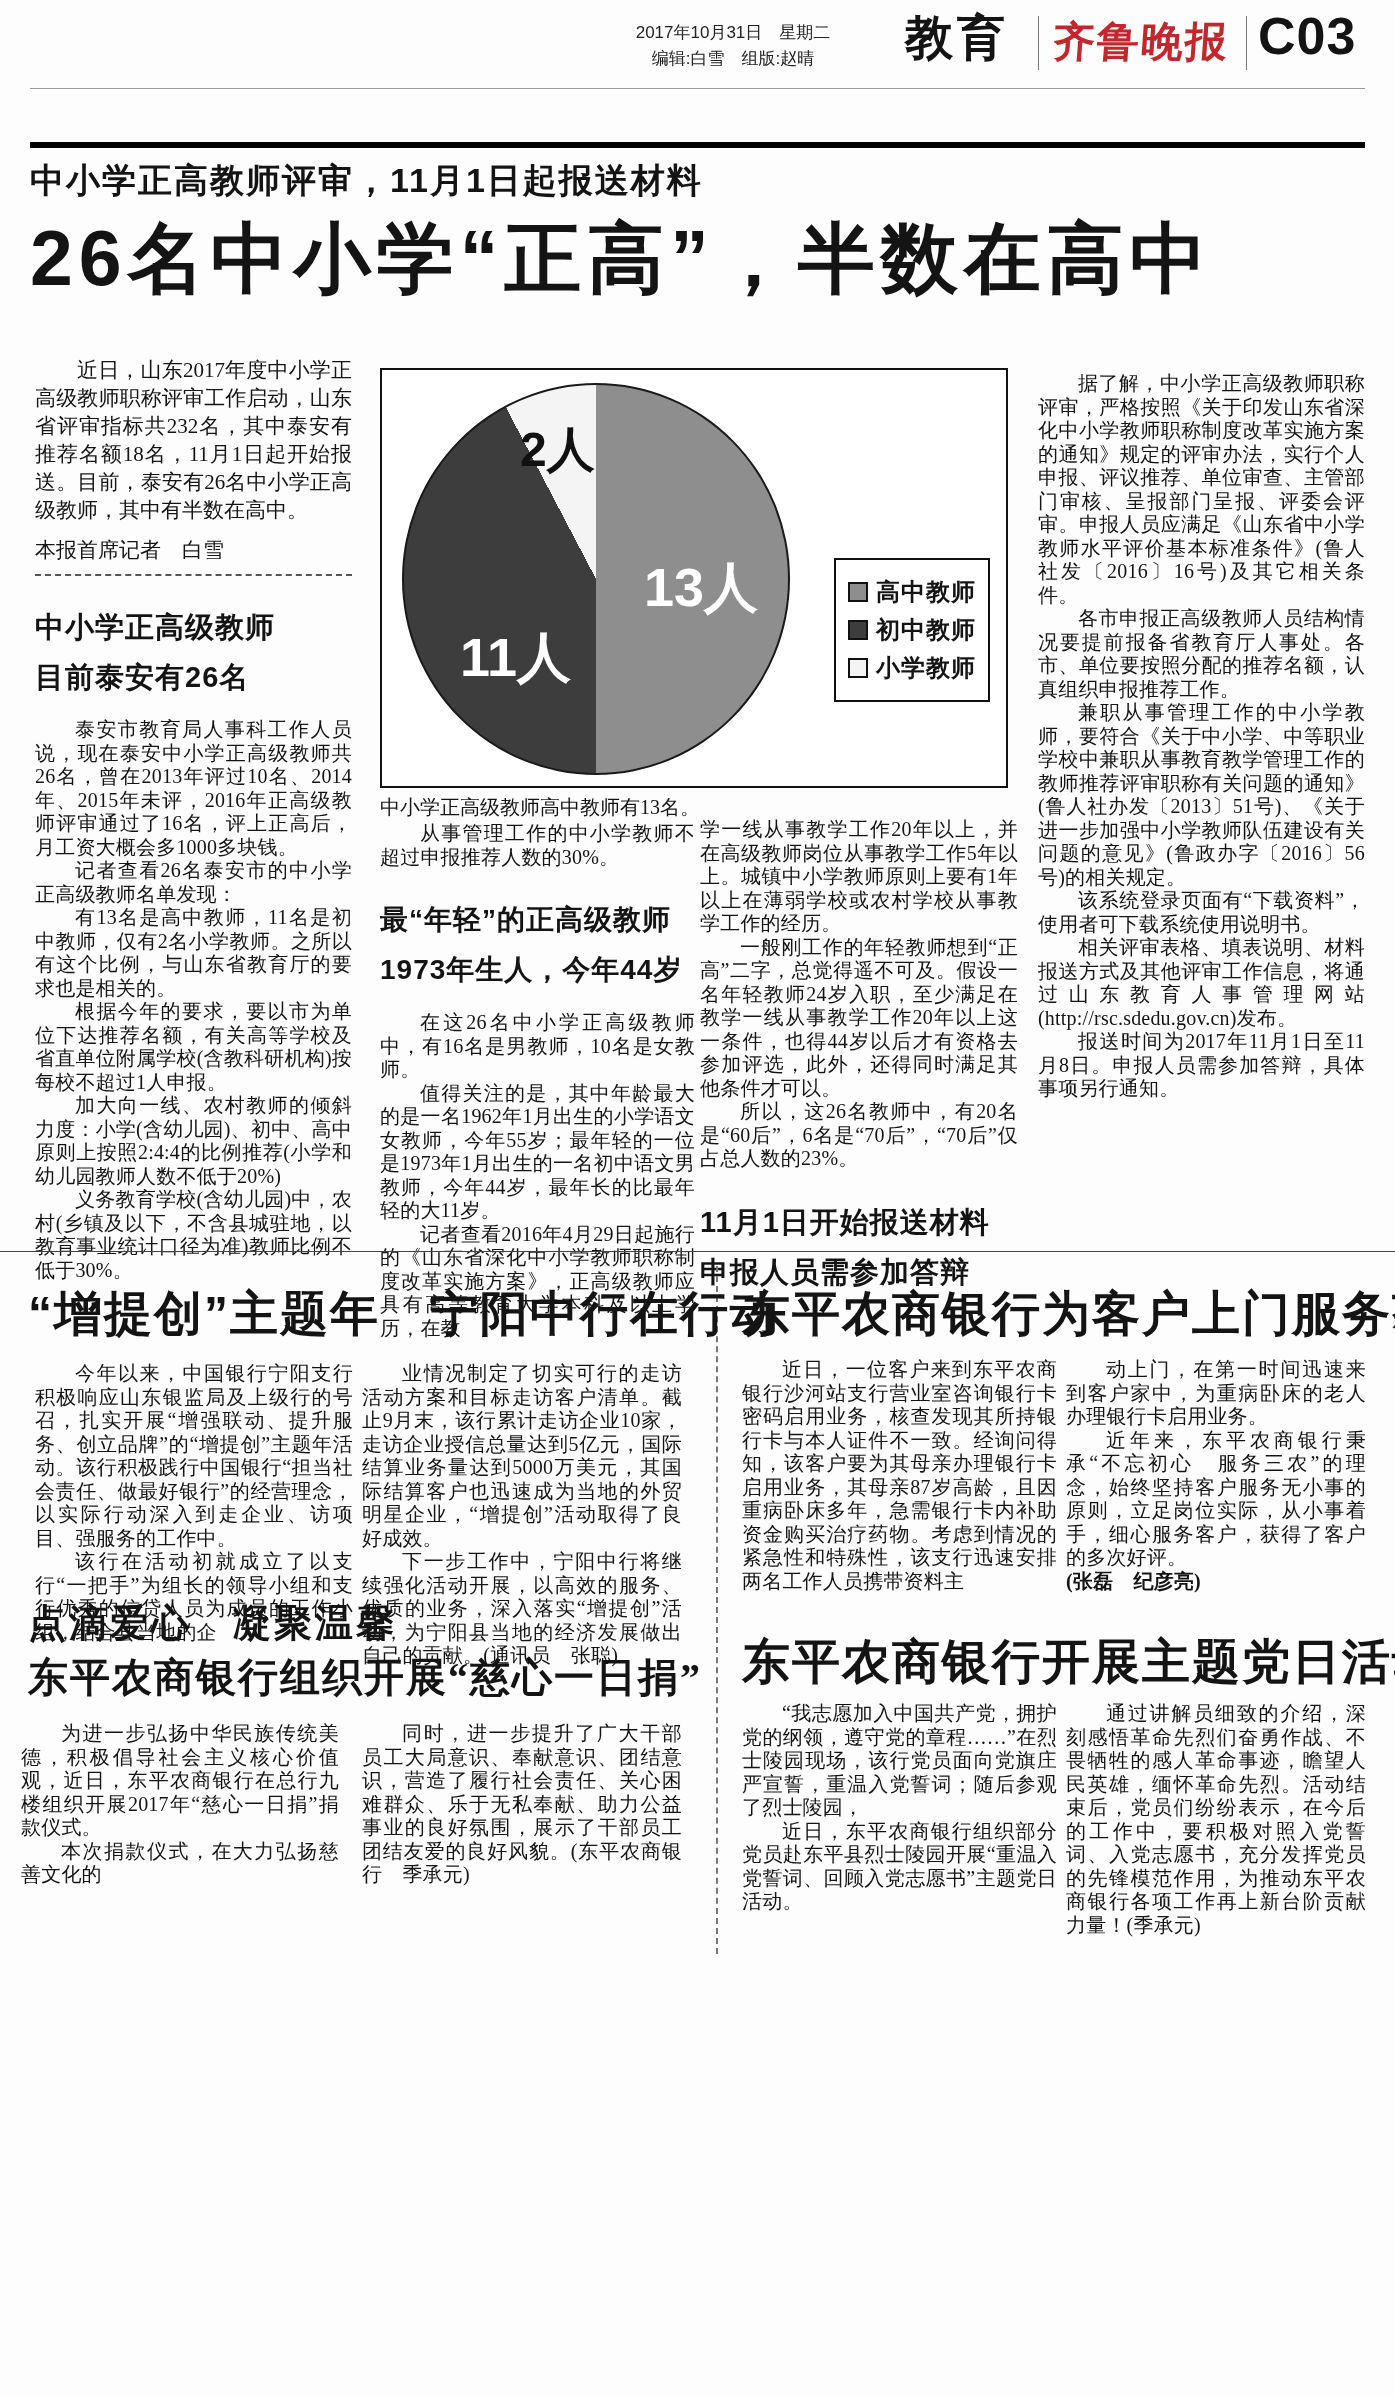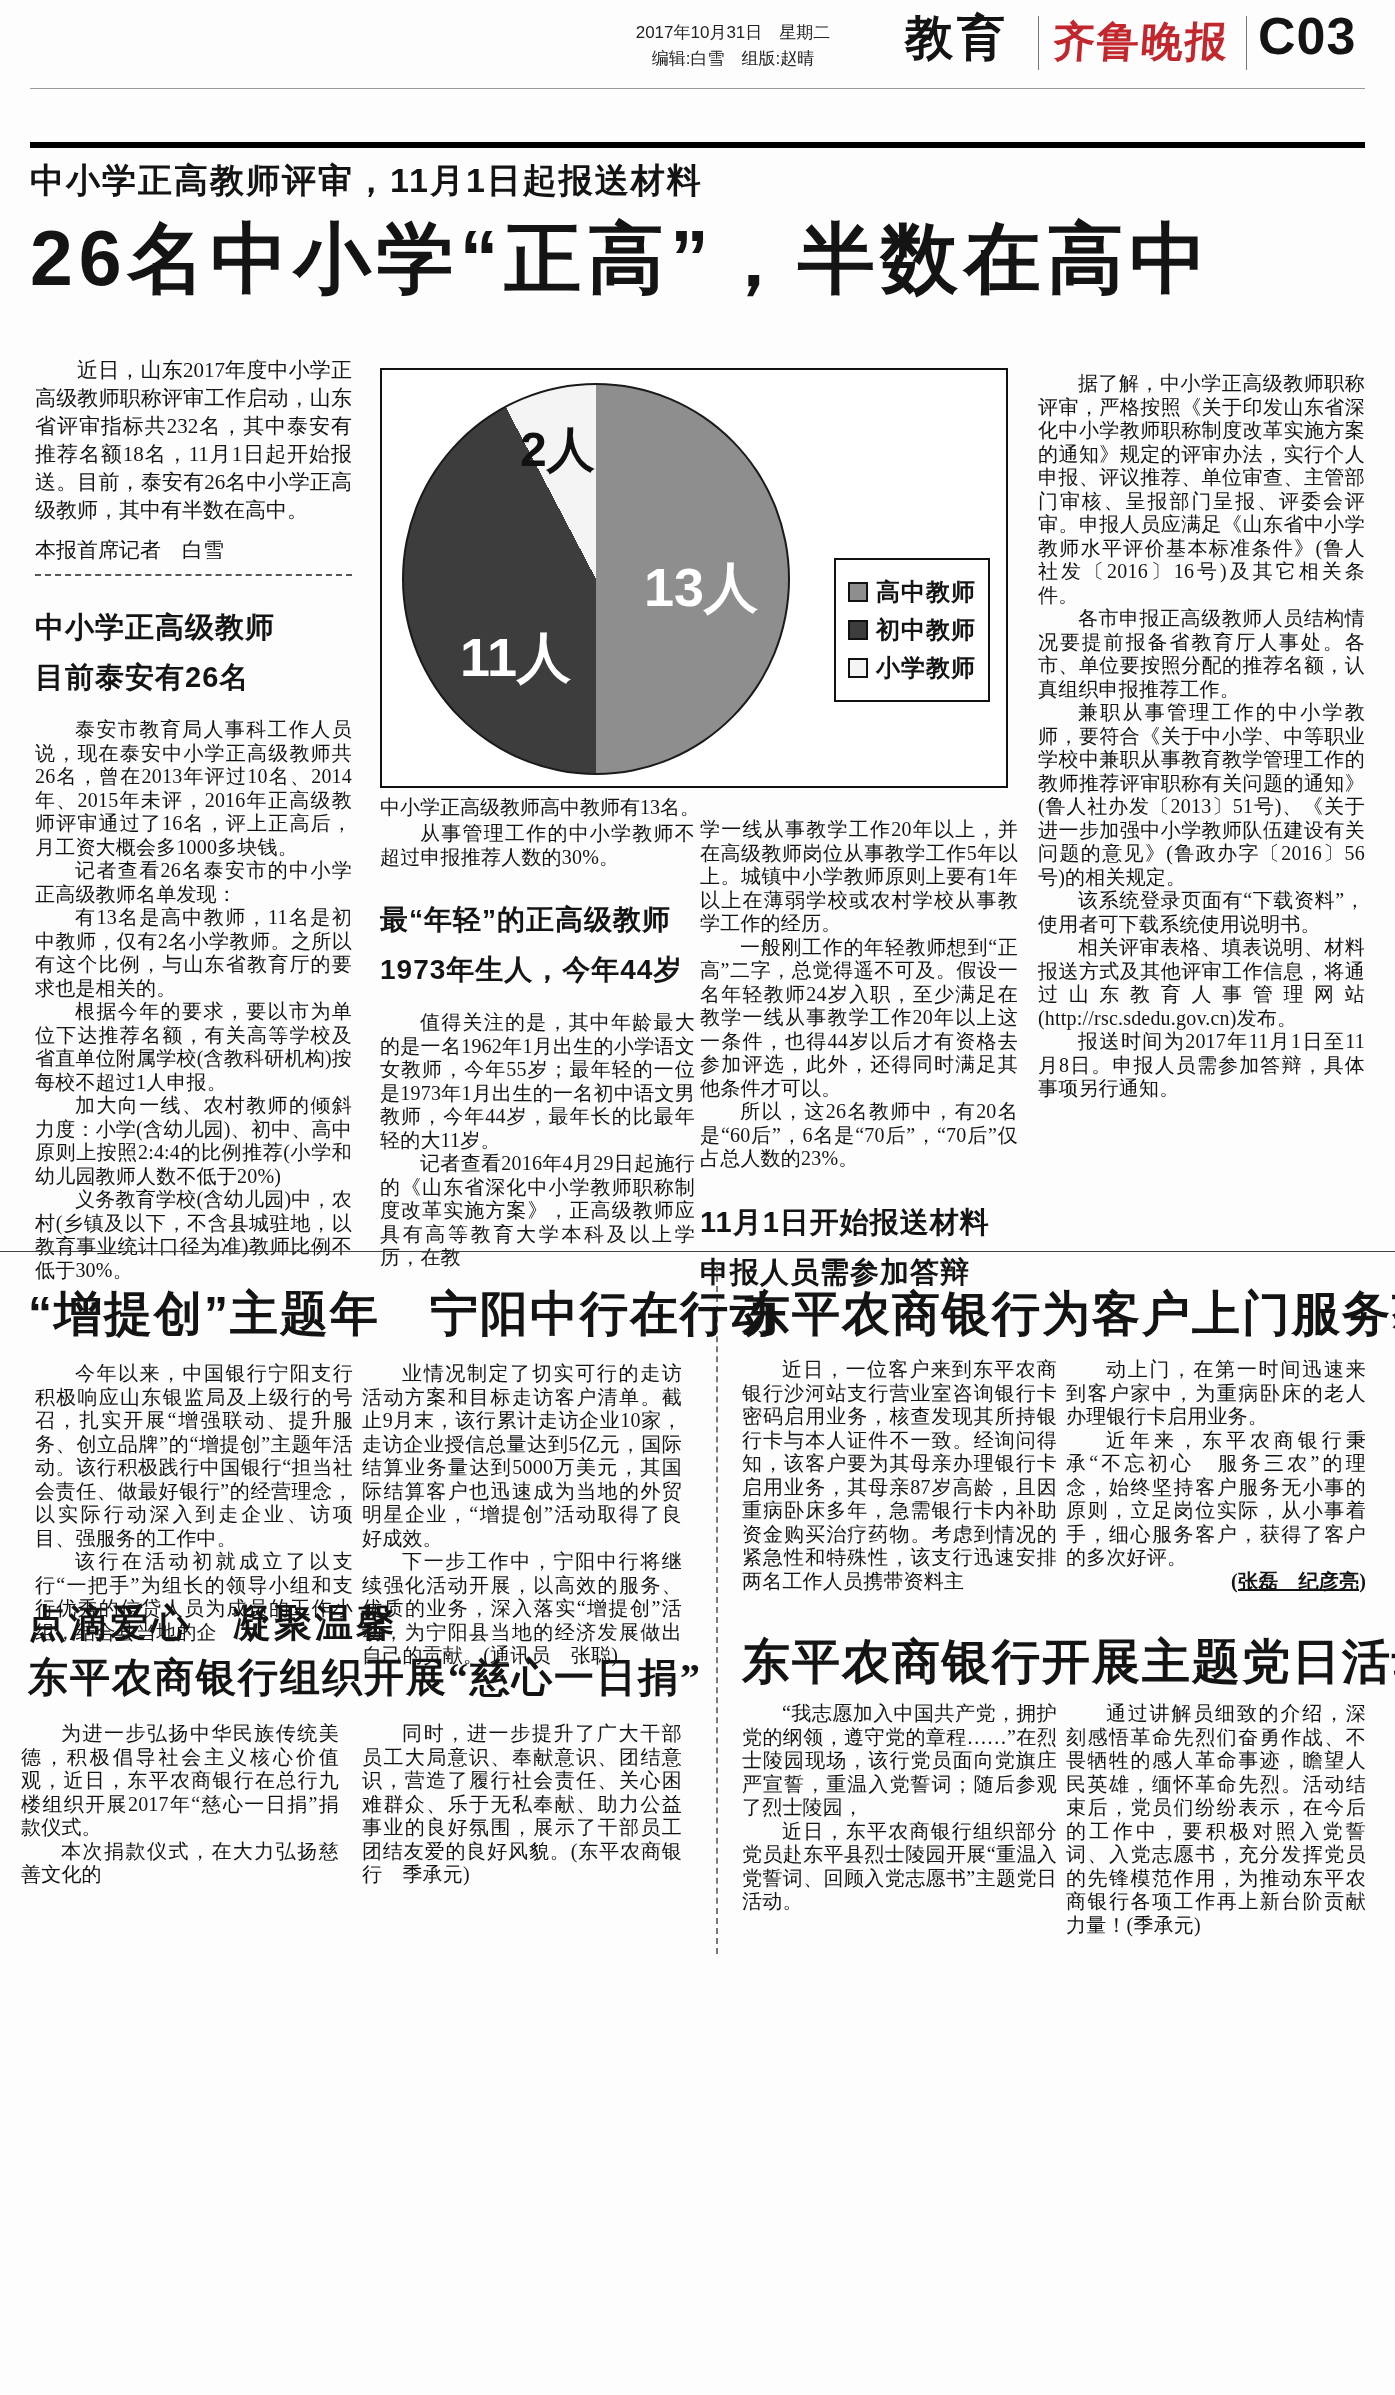--- a/index.html
+++ b/index.html
@@ -57,21 +57,21 @@
   .legend-label { font-size:24px; font-weight:bold; letter-spacing:1px; }
   .chart-caption { left:380px; top:794px; width:628px; font-size:20px; }
 
   
   .section-divider { left:0px; top:1251px; width:1395px; height:1px; background:#444; }
   .vdash { left:716px; top:1266px; width:0px; height:688px; border-left:2px dashed #777; }
 
   .bank-title { font-size:48px; font-weight:bold; letter-spacing:2px; white-space:nowrap;text-align:center; }
   .bank2-title1 { font-size:38px; font-weight:600; letter-spacing:3px; }
   .bank2-title2 { font-size:40px; font-weight:600; letter-spacing:2px; }
-  .byline-right p:last-child { text-align:right; font-weight:bold; text-indent:0;text-decoration:underline; }
+  .byline-right p:last-child { text-align:left; font-weight:bold; text-indent:0; }
 
   [data-name] { box-sizing:border-box; }
 </style>
 </head>
 <body>
 
 <div class="abs date-block sans" data-name="header-date-block">
   <div data-name="header-date">2017年10月31日　星期二</div>
   <div data-name="header-staff">编辑:白雪　组版:赵晴</div>
 </div>
@@ -129,20 +129,21 @@
 
 <div class="abs col2" data-name="article-column-2">
   <div class="body-col" data-name="column-2-intro">
       <p data-name="paragraph">从事管理工作的中小学教师不超过申报推荐人数的30%。</p>
     </div>
   <div class="subhead sans subhead-gap" data-name="subhead-2">
     <div data-name="subhead-2-line-1">最“年轻”的正高级教师</div>
     <div data-name="subhead-2-line-2">1973年生人，今年44岁</div>
   </div>
   <div class="body-col" data-name="column-2-body">
+      <p data-name="paragraph">在这26名中小学正高级教师中，有16名是男教师，10名是女教师。</p>
       <p data-name="paragraph">值得关注的是，其中年龄最大的是一名1962年1月出生的小学语文女教师，今年55岁；最年轻的一位是1973年1月出生的一名初中语文男教师，今年44岁，最年长的比最年轻的大11岁。</p>
       <p data-name="paragraph">记者查看2016年4月29日起施行的《山东省深化中小学教师职称制度改革实施方案》，正高级教师应具有高等教育大学本科及以上学历，在教</p>
     </div>
 </div>
 
 <div class="abs col3" data-name="article-column-3">
   <div class="body-col noindent-first" data-name="column-3-body">
       <p data-name="paragraph">学一线从事教学工作20年以上，并在高级教师岗位从事教学工作5年以上。城镇中小学教师原则上要有1年以上在薄弱学校或农村学校从事教学工作的经历。</p>
       <p data-name="paragraph">一般刚工作的年轻教师想到“正高”二字，总觉得遥不可及。假设一名年轻教师24岁入职，至少满足在教学一线从事教学工作20年以上这一条件，也得44岁以后才有资格去参加评选，此外，还得同时满足其他条件才可以。</p>
       <p data-name="paragraph">所以，这26名教师中，有20名是“60后”，6名是“70后”，“70后”仅占总人数的23%。</p>

